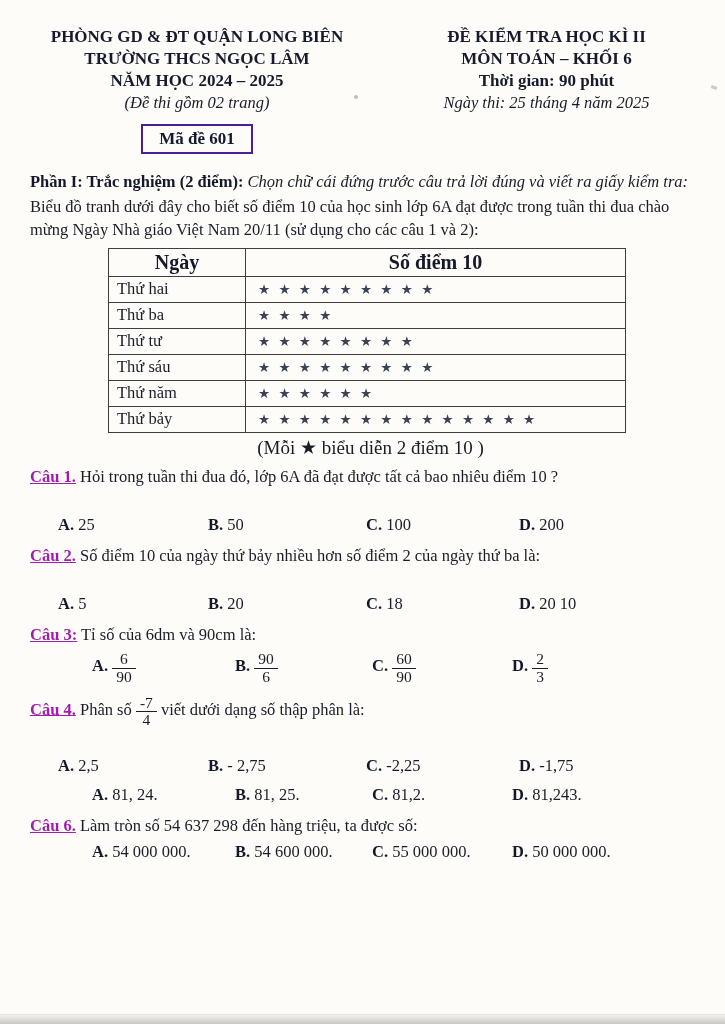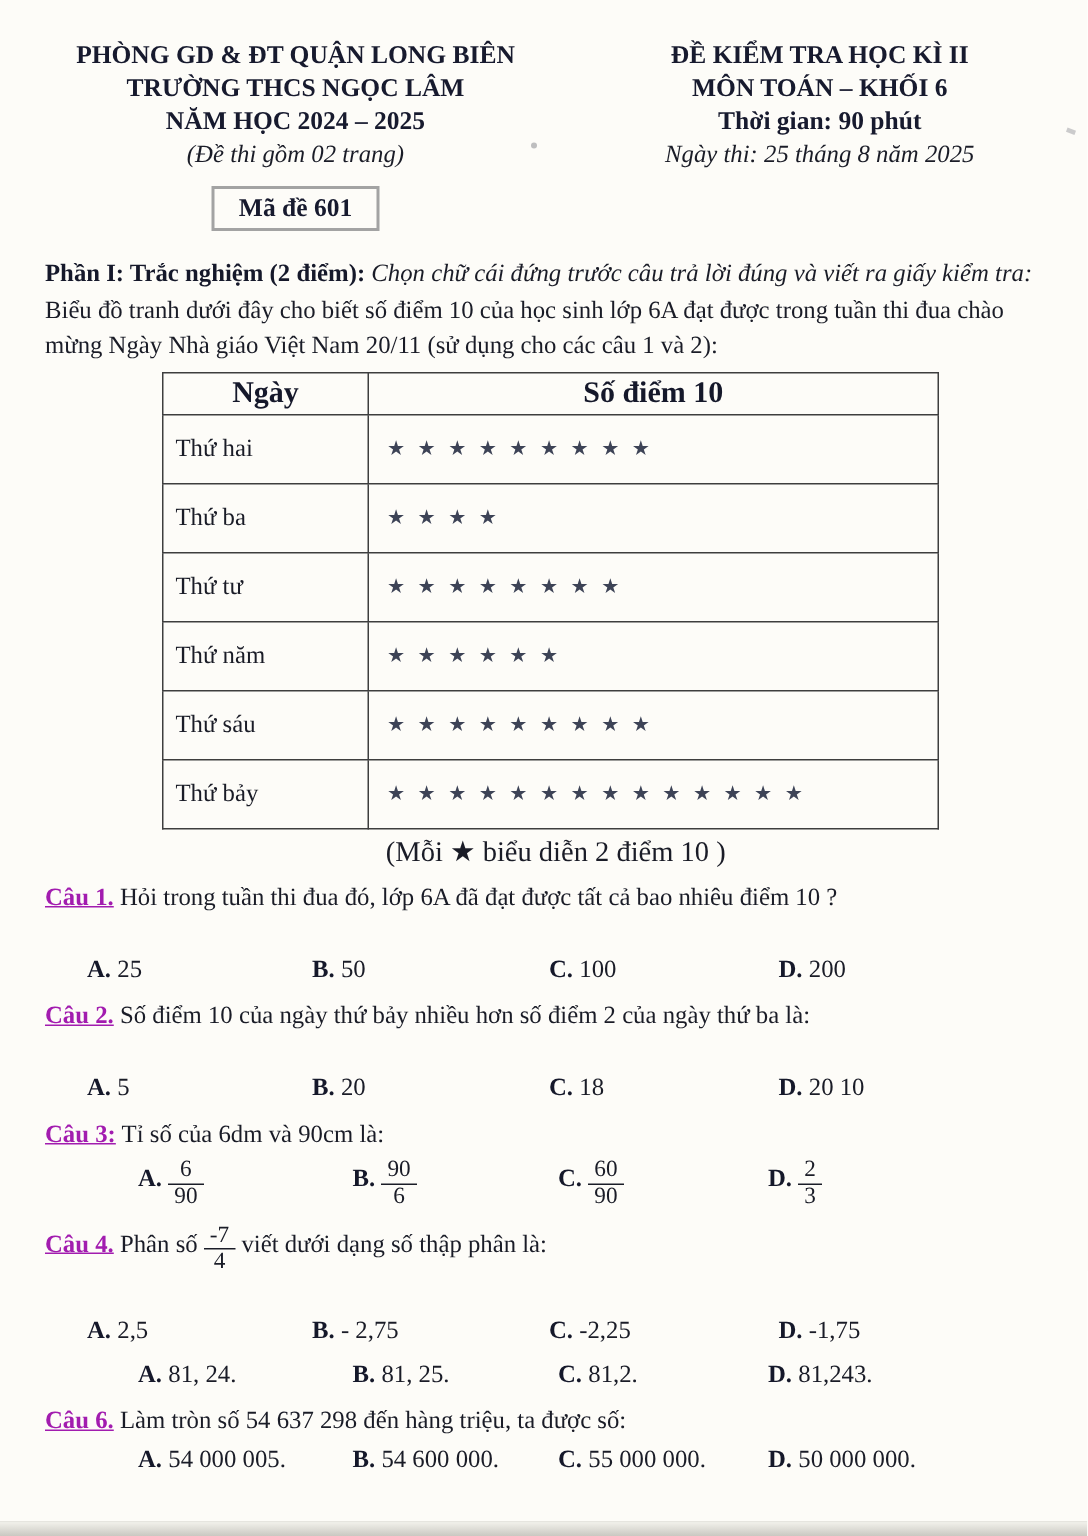--- a/index.html
+++ b/index.html
@@ -11,37 +11,37 @@
     color:#1a1c27;
     overflow:hidden;
   }
   
   .header{display:flex;padding:26px 14px 0 24px;gap:12px;}
   .header-left{width:346px;text-align:center;}
   .header-right{flex:1;text-align:center;}
   .h-bold{font-weight:bold;font-size:17px;line-height:1.3;color:#171a2e;}
   .h-italic{font-style:italic;font-size:16.5px;line-height:1.35;}
   .code-box{
-    display:inline-block;border:2px solid #a3a3a3;background:transparent;
+    display:inline-block;border:2px solid #4c1d95;background:transparent;
     padding:3px 16px;margin-top:9px;font-weight:bold;font-size:17px;color:#171a2e;
   }
   
   .intro{padding:16px 26px 0 30px;font-size:16.5px;line-height:1.42;}
   .part-label{font-weight:bold;color:#15182a;}
   .part-instruction{font-style:italic;}
   .chart-desc{margin-top:2px;}
   
   table.pictogram{
     border-collapse:collapse;table-layout:fixed;
     margin:6px 0 0 108px;width:518px;
   }
   table.pictogram th, table.pictogram td{border:1.6px solid #3e3e3e;}
   table.pictogram th{font-weight:bold;font-size:20px;padding:2px 0;color:#15182a;}
   th.col-day{width:136px;}
-  td.day-cell{padding:11px 8px;font-size:16.5px;height:23px;margin-left:48px;}
+  td.day-cell{padding:1px 8px;font-size:16.5px;height:23px;margin-left:48px;}
   td.stars-cell{
     padding:1px 4px 1px 12px;
     font-family:"DejaVu Sans", sans-serif;
     font-size:13.5px;letter-spacing:2px;color:#3d4356;white-space:nowrap;
   }
   .caption{text-align:center;font-size:19px;margin:3px 0 6px 16px;}
   
   .questions{padding:0 24px 0 30px;}
   .question{margin-bottom:9px;}
   .q-text{font-size:16.5px;line-height:1.4;}
@@ -82,21 +82,21 @@
       <div class="h-bold">NĂM HỌC 2024 – 2025</div>
       <div class="h-italic">(Đề thi gồm 02 trang)</div>
       <div class="code-box">
         <span>Mã đề 601</span>
       </div>
     </div>
     <div class="header-right">
       <div class="h-bold">ĐỀ KIỂM TRA HỌC KÌ II</div>
       <div class="h-bold">MÔN TOÁN – KHỐI 6</div>
       <div class="h-bold">Thời gian: 90 phút</div>
-      <div class="h-italic">Ngày thi: 25  tháng 8  năm 2025</div>
+      <div class="h-italic">Ngày thi: 25  tháng 4  năm 2025</div>
     </div>
   </div>
 
   <div class="intro">
     <div>
       <span class="part-label">Phần I: Trắc nghiệm (2 điểm):</span><span class="part-instruction"> Chọn chữ cái đứng trước câu trả lời đúng và viết ra giấy kiểm tra:</span>
     </div>
     <div class="chart-desc">Biểu đồ tranh dưới đây cho biết số điểm 10  của học sinh lớp 6A đạt được trong tuần thi đua chào mừng Ngày Nhà giáo Việt Nam 20/11 (sử dụng cho các câu 1 và 2):</div>
   </div>
 
@@ -114,26 +114,26 @@
         </tr>
         <tr>
           <td class="day-cell">Thứ ba</td>
           <td class="stars-cell">★ ★ ★ ★</td>
         </tr>
         <tr>
           <td class="day-cell">Thứ tư</td>
           <td class="stars-cell">★ ★ ★ ★ ★ ★ ★ ★</td>
         </tr>
         <tr>
+          <td class="day-cell">Thứ sáu</td>
+          <td class="stars-cell">★ ★ ★ ★ ★ ★ ★ ★ ★</td>
+        </tr>
+        <tr>
           <td class="day-cell">Thứ năm</td>
           <td class="stars-cell">★ ★ ★ ★ ★ ★</td>
-        </tr>
-        <tr>
-          <td class="day-cell">Thứ sáu</td>
-          <td class="stars-cell">★ ★ ★ ★ ★ ★ ★ ★ ★</td>
         </tr>
         <tr>
           <td class="day-cell">Thứ bảy</td>
           <td class="stars-cell">★ ★ ★ ★ ★ ★ ★ ★ ★ ★ ★ ★ ★ ★</td>
         </tr>
       </tbody>
   </table>
 
   <div class="caption">(Mỗi ★ biểu diễn 2 điểm 10 )</div>
 
@@ -178,21 +178,21 @@
         <div class="options indent">
           <span class="option"><span class="opt-key">A. </span><span>81, 24.</span></span>
           <span class="option"><span class="opt-key">B. </span><span>81, 25.</span></span>
           <span class="option"><span class="opt-key">C. </span><span>81,2.</span></span>
           <span class="option"><span class="opt-key">D. </span><span>81,243.</span></span>
         </div>
       </div>
       <div class="question">
         <div class="q-text"><span class="q-label">Câu 6.</span><span> Làm tròn số 54 637 298 đến hàng triệu, ta được số:</span></div>
         <div class="options indent">
-          <span class="option"><span class="opt-key">A. </span><span>54 000 005.</span></span>
+          <span class="option"><span class="opt-key">A. </span><span>54 000 000.</span></span>
           <span class="option"><span class="opt-key">B. </span><span>54 600 000.</span></span>
           <span class="option"><span class="opt-key">C. </span><span>55 000 000.</span></span>
           <span class="option"><span class="opt-key">D. </span><span>50 000 000.</span></span>
         </div>
       </div>
     </div>
 
   <div class="speck-1"></div>
   <div class="speck-2"></div>
   <div class="scan-edge"></div>

